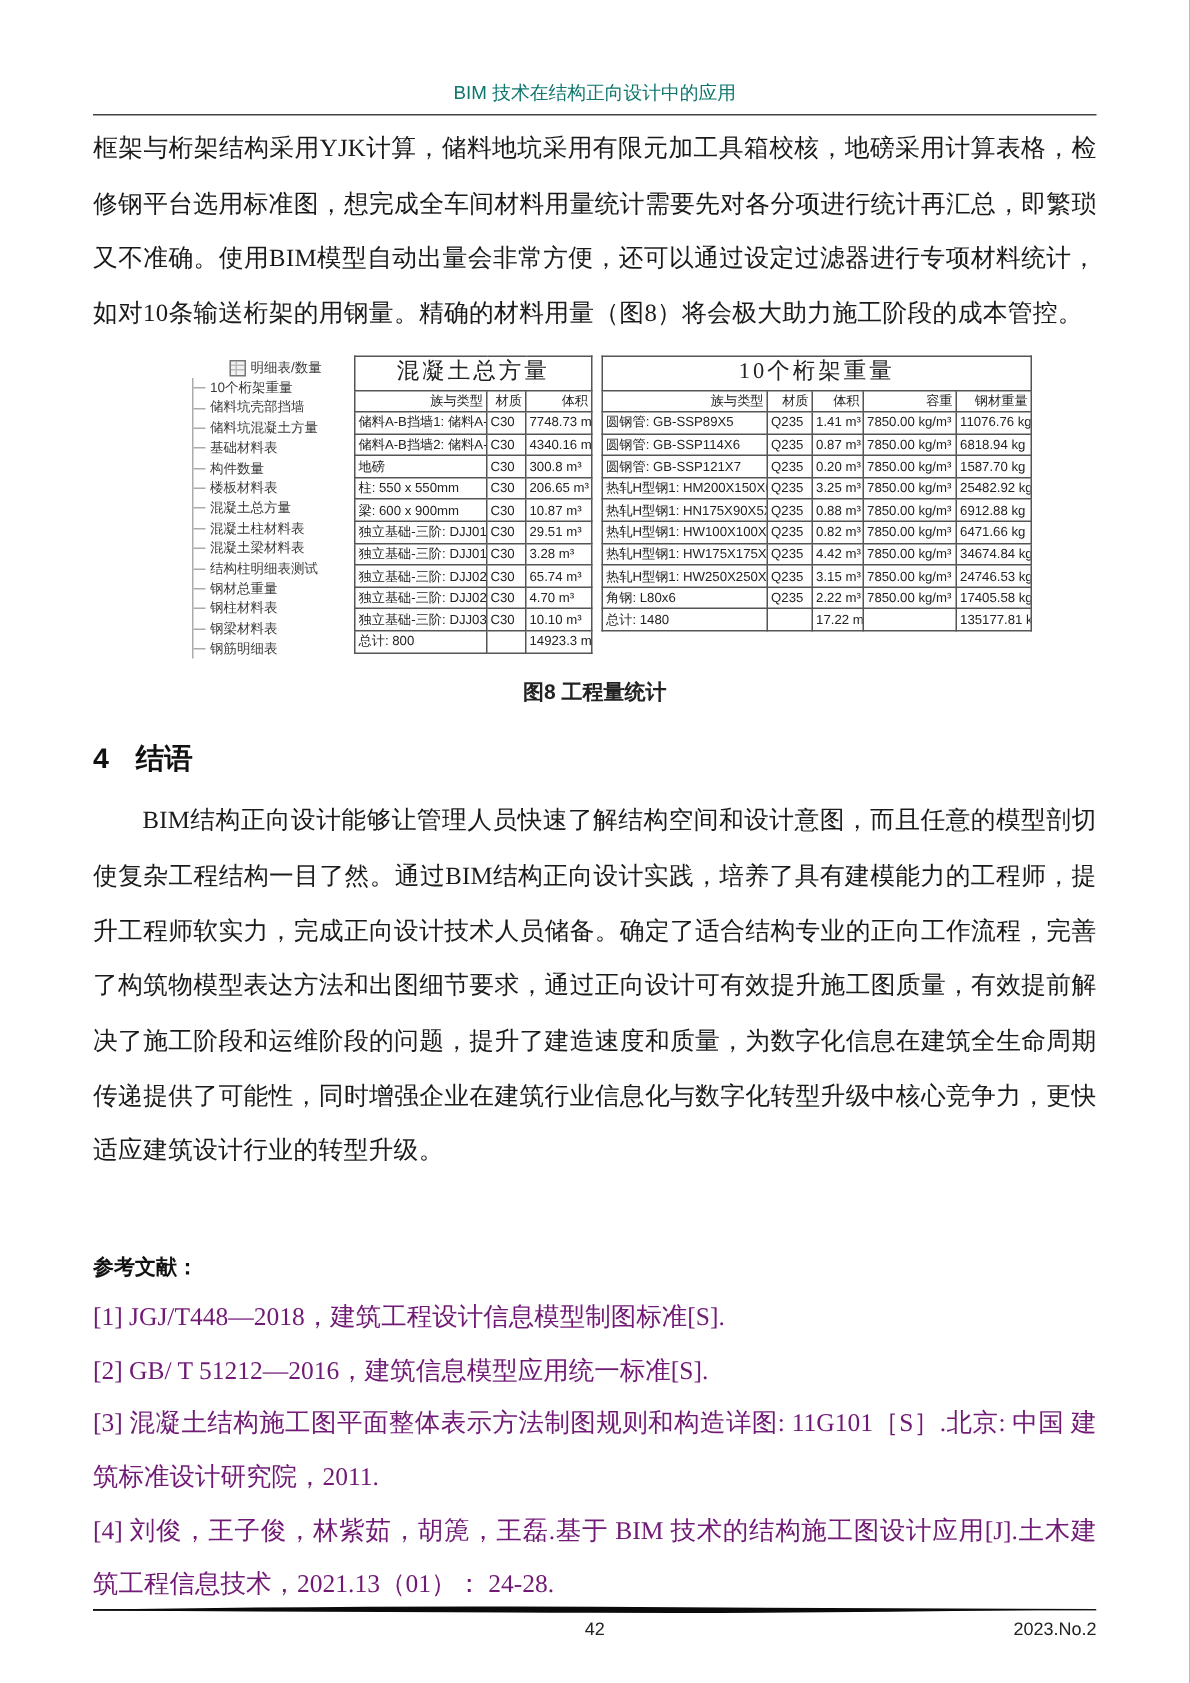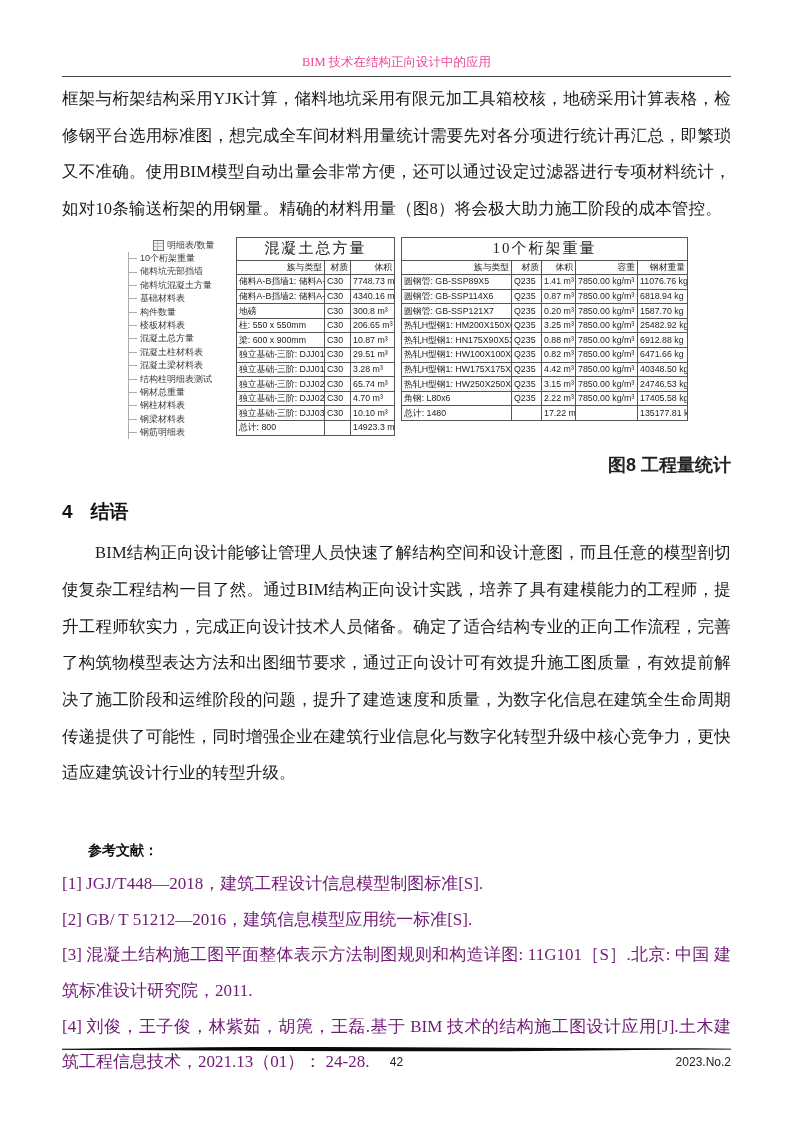--- a/index.html
+++ b/index.html
@@ -10,23 +10,23 @@
     margin:0 auto;
     box-sizing:border-box;
     padding:54px 62px 0 62px;
     font-family:"Liberation Serif","DejaVu Serif",serif;
     color:#1a1a1a;
     overflow:hidden;
   }
   
   .header-title{
     text-align:center;
-    font-family:Liberation Serif, serif;
+    font-family:Liberation Sans, sans-serif;
     font-size:12.5px;
-    color:#ec4899;
+    color:#0f766e;
     padding-bottom:5px;
   }
   .header-rule{border-bottom:1.5px solid #444;margin-bottom:4px;}
   
   .body-par{
     margin:0;
     font-size:16.5px;
     line-height:2.22;
     text-align:justify;
     letter-spacing:0.2px;
@@ -98,54 +98,53 @@
   table.concrete col.c1{width:88px;}
   table.concrete col.c2{width:26px;}
   table.concrete col.c3{width:44px;}
   table.truss{width:286px;}
   table.truss col.c1{width:110px;}
   table.truss col.c2{width:30px;}
   table.truss col.c3{width:34px;}
   table.truss col.c4{width:62px;}
   table.truss col.c5{width:50px;}
   .fig-caption{
-    text-align:right;
-    font-family:"Liberation Sans","DejaVu Sans",sans-serif;
-    font-size:18px;
+    text-align:center;
+    font-family:"Liberation Sans","DejaVu Sans",sans-serif;
+    font-size:14px;
     font-weight:600;
     color:#222;
     margin-top:14px;
   }
   
   .sec-heading{
     font-family:"Liberation Sans","DejaVu Sans",sans-serif;
     font-size:19px;
     font-weight:bold;
     margin:22px 0 10px 0;
     color:#111;
   }
   .sec-heading .sec-num{margin-right:18px;}
   
   .refs{margin-top:50px;}
   .refs-head{
     font-family:"Liberation Sans","DejaVu Sans",sans-serif;
     font-size:14px;font-weight:bold;color:#111;
     margin-bottom:6px;
-    margin-left:26px;
   }
   .refs-list .list-item{
     font-size:17px;
     line-height:2.1;
     text-align:justify;
     color:#701a75;
   }
   
   .footer{
     position:absolute;
-    left:62px;right:62px;bottom:49px;
+    left:62px;right:62px;bottom:25px;
   }
   .footer-swoosh{display:block;width:100%;height:8px;}
   .footer-row{
     position:relative;
     font-family:"Liberation Sans","DejaVu Sans",sans-serif;
     font-size:12px;color:#222;
     height:18px;margin-top:2px;
   }
   .footer-page{position:absolute;left:0;right:0;text-align:center;}
   .footer-issue{position:absolute;right:0;}
@@ -324,21 +323,21 @@
               <td>Q235</td>
               <td>0.82 m³</td>
               <td>7850.00 kg/m³</td>
               <td>6471.66 kg</td>
             </tr>
             <tr>
               <td>热轧H型钢1: HW175X175X7.5X11</td>
               <td>Q235</td>
               <td>4.42 m³</td>
               <td>7850.00 kg/m³</td>
-              <td>40348.50 kg</td>
+              <td>34674.84 kg</td>
             </tr>
             <tr>
               <td>热轧H型钢1: HW250X250X11X11</td>
               <td>Q235</td>
               <td>3.15 m³</td>
               <td>7850.00 kg/m³</td>
               <td>24746.53 kg</td>
             </tr>
             <tr>
               <td>角钢: L80x6</td>

